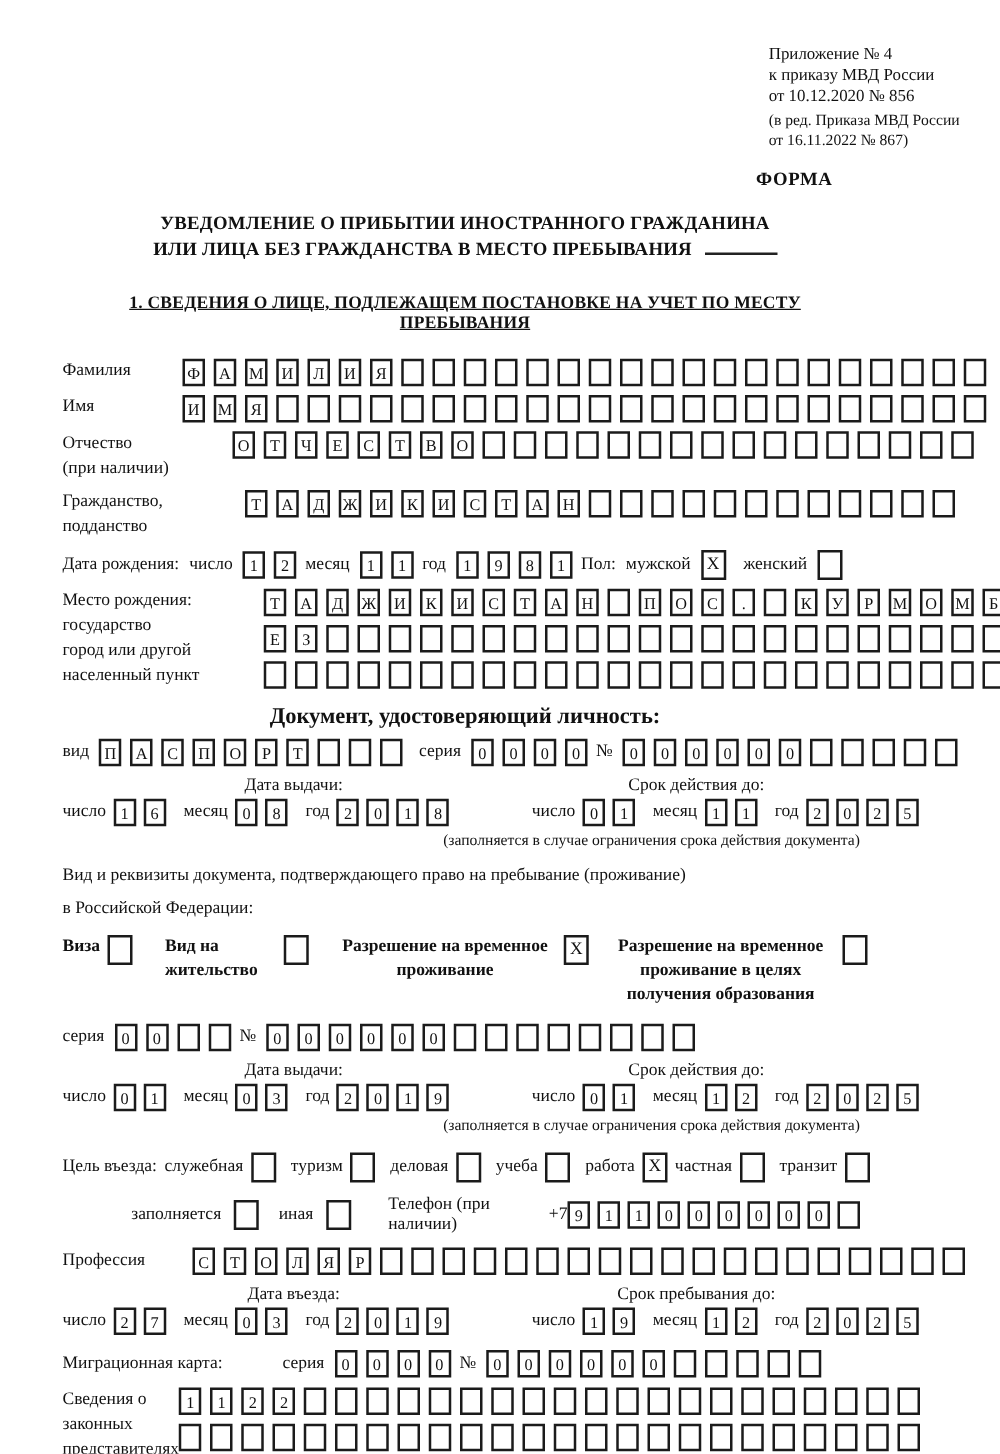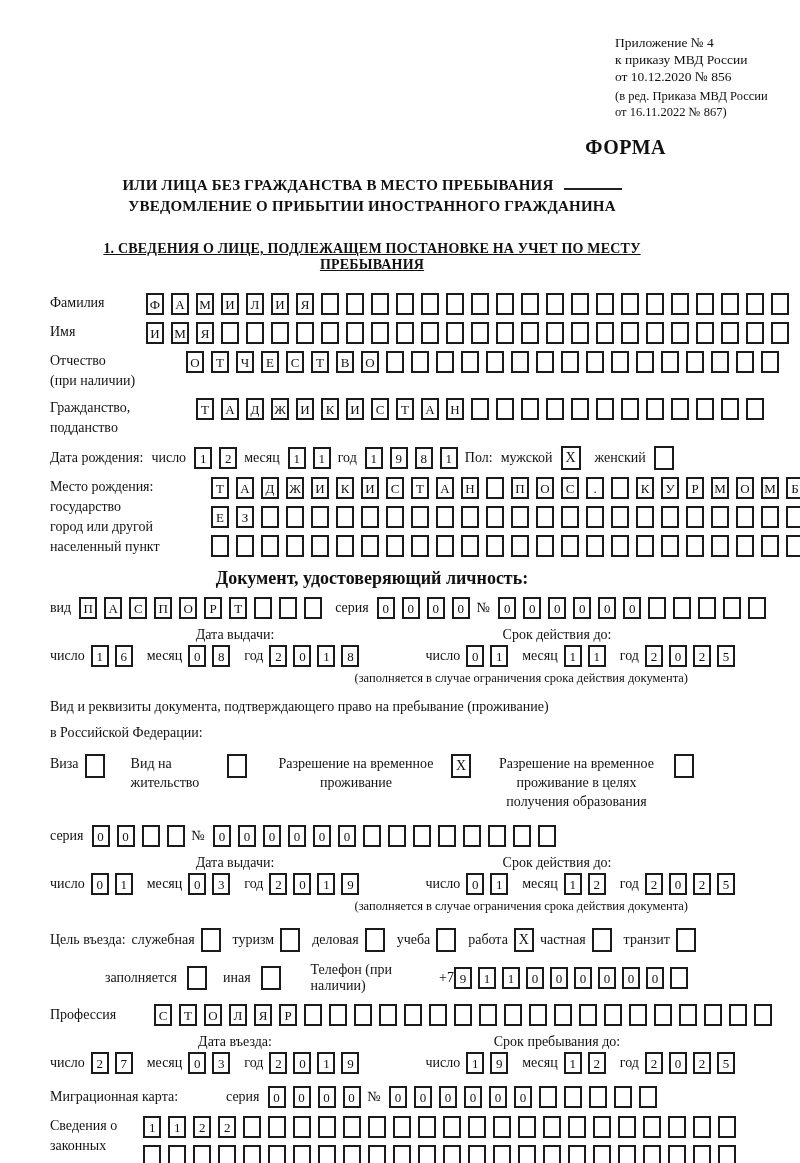--- a/index.html
+++ b/index.html
@@ -6,21 +6,21 @@
   body{
     width:800px;height:1163px;overflow:hidden;
     font-family:"Liberation Serif","DejaVu Serif",serif;
     color:#111;font-size:14px;
   }
   .page{width:704px;height:1163px;box-sizing:border-box;padding:34px 10px 0 50px;position:relative;}
 
   
   .hdr-block{margin-left:565px;width:225px;line-height:17px;font-size:13.5px;}
   .hdr-amend{margin-left:565px;width:225px;line-height:16px;font-size:12.5px;margin-top:3px;}
-  .forma{ text-align:right;padding-right:28px;font-weight:bold;font-size:20px;margin-top:16px;letter-spacing:.5px;}
+  .forma{ text-align:right;padding-right:28px;font-weight:bold;font-size:15px;margin-top:16px;letter-spacing:.5px;}
 
   .title{ text-align:center;font-weight:bold;font-size:15px;line-height:21px;margin-top:16px;letter-spacing:.2px;}
   .title-blank{display:inline-block;width:58px;border-bottom:2px solid #222;height:12px;margin-left:10px;}
   .sect{ text-align:center;font-weight:bold;font-size:14px;margin-top:24px;letter-spacing:.2px;text-decoration:underline;}
 
   
   .frow{display:flex;align-items:flex-start;margin-top:7px;gap:16px;}
   .flabel{flex:0 0 auto;line-height:20px;}
   .cells{display:flex;flex-wrap:nowrap;}
   .cell{flex:0 0 auto;width:18px;height:22px;box-sizing:border-box;border:2px solid #1b1b1b;
@@ -45,21 +45,21 @@
   .dgroup{display:flex;align-items:center;}
   .dgroup .dlab{margin-right:6px;}
   .dgroup .cells .cell{margin-right:6px;}
   .dright{margin-left:60px;}
   .note-right{text-align:right;padding-right:6px;font-size:12.5px;margin-top:4px;}
 
   .plain{margin-top:10px;line-height:22px;}
 
   .opt-row{display:flex;align-items:flex-start;margin-top:10px;}
   .opt{display:flex;align-items:flex-start;}
-  .opt .olab{line-height:19px;}
+  .opt .olab{line-height:19px;font-weight:bold;}
   .opt .olab.center{text-align:center;}
   .opt .checkbox{margin-left:10px;margin-top:0;}
 
   .purpose-row{display:flex;align-items:center;margin-top:14px;flex-wrap:nowrap;}
   .purpose-row .plab{margin-right:6px;white-space:nowrap;}
   .purpose-row .checkbox{margin-right:12px;}
   .purpose2{display:flex;align-items:center;margin-top:10px;padding-left:55px;}
   .phone-cells .cell{margin-right:6px;}
 
   .legal{display:flex;align-items:flex-start;margin-top:8px;}
@@ -75,22 +75,22 @@
     <div>к приказу МВД России</div>
     <div>от 10.12.2020 № 856</div>
   </div>
   <div class="hdr-amend">
     <div>(в ред. Приказа МВД России</div>
     <div>от 16.11.2022 № 867)</div>
   </div>
   <div class="forma">ФОРМА</div>
 
   <div class="title">
+    <div>УВЕДОМЛЕНИЕ О ПРИБЫТИИ ИНОСТРАННОГО ГРАЖДАНИНА</div>
     <div><span>ИЛИ ЛИЦА БЕЗ ГРАЖДАНСТВА В МЕСТО ПРЕБЫВАНИЯ</span><span class="title-blank"></span></div>
-    <div>УВЕДОМЛЕНИЕ О ПРИБЫТИИ ИНОСТРАННОГО ГРАЖДАНИНА</div>
   </div>
 
   <div class="sect">1. СВЕДЕНИЯ О ЛИЦЕ, ПОДЛЕЖАЩЕМ ПОСТАНОВКЕ НА УЧЕТ ПО МЕСТУ ПРЕБЫВАНИЯ</div>
 
   <div class="frow" style="margin-top:20px;">
     <div class="flabel w80">Фамилия</div>
     <div class="cells">
         <span class="cell">Ф</span>
         <span class="cell">А</span>
         <span class="cell">М</span>

